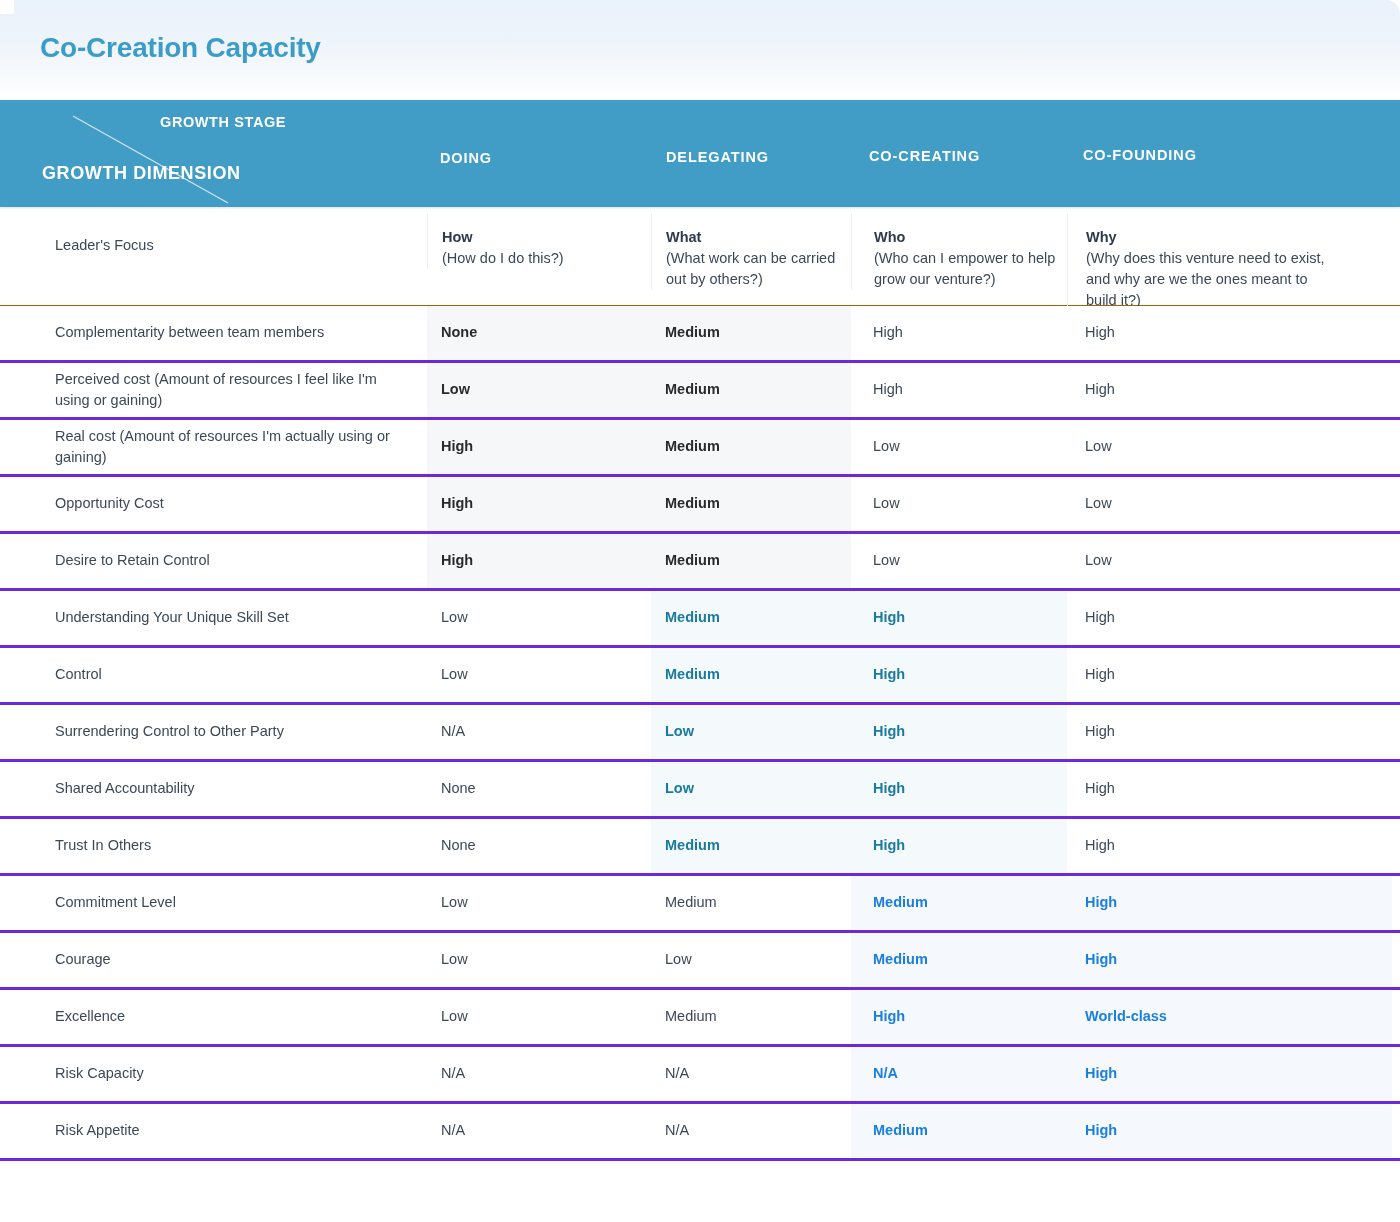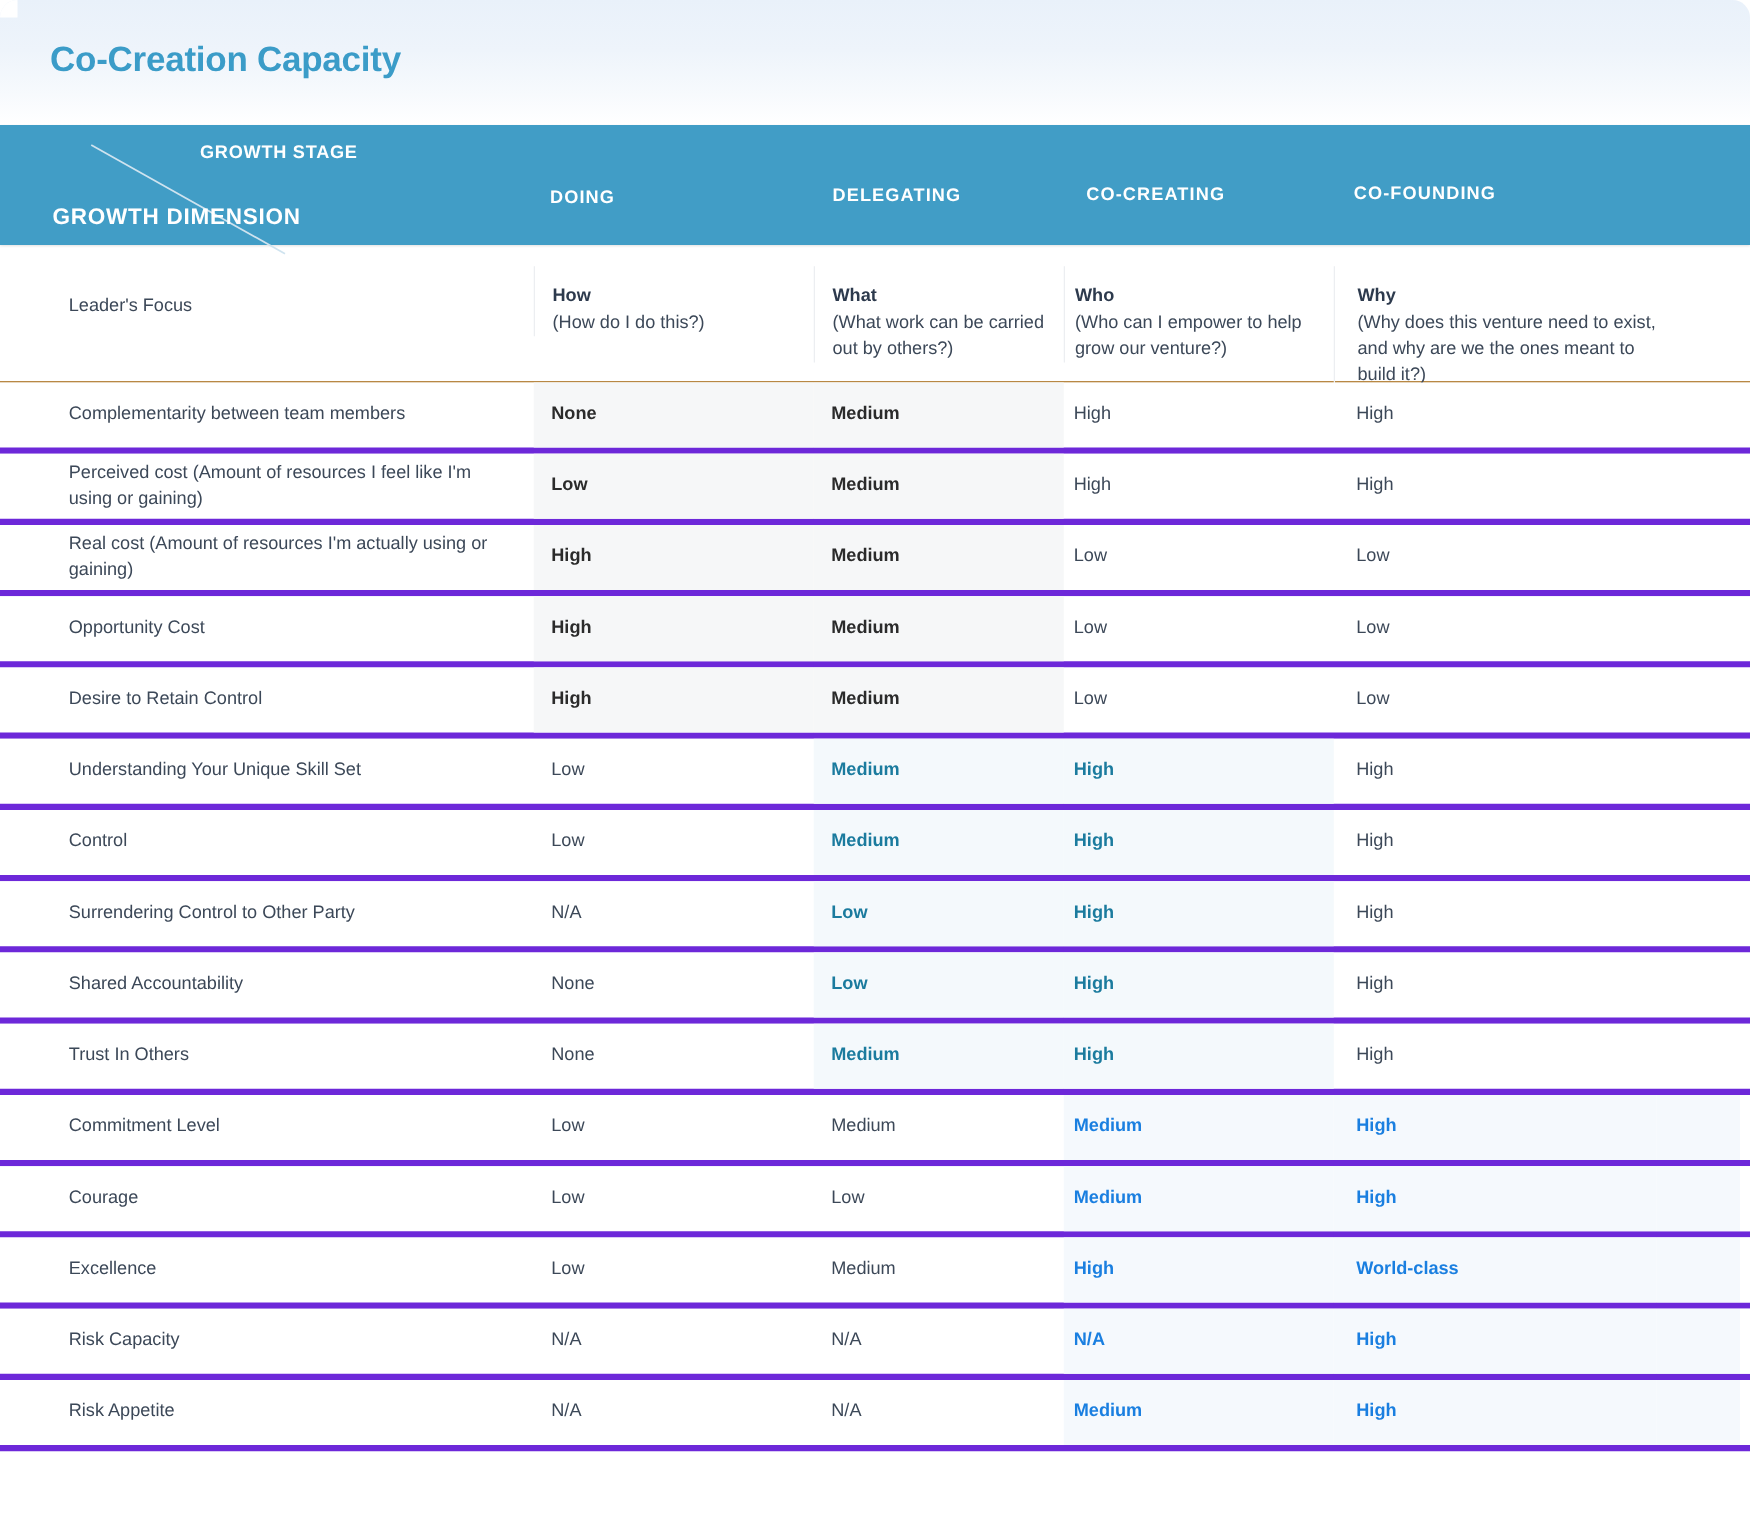--- a/index.html
+++ b/index.html
@@ -39,21 +39,21 @@
     font-size: 28px;
     font-weight: bold;
     color: #3b9cc8;
     letter-spacing: -0.2px;
   }
 
   
   .thead {
     position: absolute;
     left: 0; top: 100px;
-    width: 1400px; height: 96px;
+    width: 1400px; height: 107px;
     background: #419dc6;
     box-shadow: 0 1px 2px rgba(0,0,0,0.12);
   }
   .thead .diag {
     position: absolute;
     left: 0; top: 0;
     width: 430px; height: 113px;
     pointer-events: none;
   }
   .corner-stage {
@@ -93,42 +93,42 @@
   .tbody {
     position: absolute;
     left: 0; top: 213px;
     width: 1400px;
   }
 
   .row {
     position: relative;
     display: flex;
     width: 1400px;
-    border-bottom: 5px solid #6d28d9;
+    border-bottom: 3px solid #6d28d9;
     background: #ffffff;
   }
   .row.first { border-bottom: 1px solid #a16207; }
 
   .cell {
     position: relative;
     display: flex;
     align-items: center;
     font-size: 14.5px;
     color: #3c4858;
     line-height: 1.45;
   }
 
   .cell.dim {
     width: 427px;
     padding-left: 55px;
     padding-right: 18px;
   }
   .cell.v0 { width: 224px; padding-left: 14px; }
   .cell.v1 { width: 200px; padding-left: 14px; }
-  .cell.v2 { width: 216px; padding-left: 8px; }
+  .cell.v2 { width: 216px; padding-left: 22px; }
   .cell.v3 { width: 258px; padding-left: 18px; }
   .cell.tail { flex: 1; }
 
   
   .row.first { height: 93px; align-items: flex-start; }
   .row.first .cell { align-items: flex-start; padding-top: 14px; }
   .row.first .cell.dim { padding-top: 22px; }
   .row.first .cell.v0,
   .row.first .cell.v1,
   .row.first .cell.v2,

